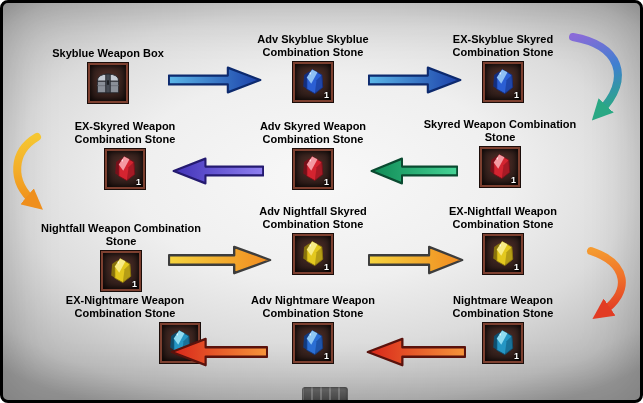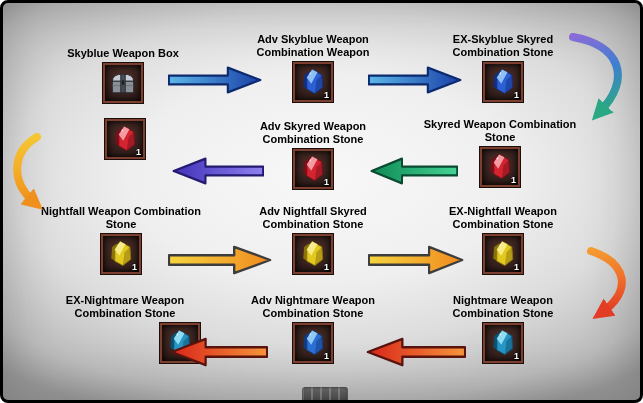--- a/index.html
+++ b/index.html
@@ -50,36 +50,36 @@
       repeating-linear-gradient(90deg, rgba(255,255,255,.22) 0 2px, transparent 2px 9px),
       linear-gradient(180deg,#5d5d5d,#353535);
     box-shadow: inset 0 0 3px #111;
   }
 </style>
 </head>
 <body>
 
 <div class="canvas">
 
-  <div class="node" style="left:45px; top:30px; width:150px;">
+  <div class="node" style="left:30px; top:30px; width:150px;">
     <div class="label">Skyblue Weapon Box</div>
     <div class="icon" style="--g1: #8a8f98; --g2: #464b54; --g3: #c6cbd4;">
       <svg viewBox="0 0 36 36">
         <path d="M6,16 Q6,8 18,8 Q30,8 30,16 Z" style="fill:var(--g3);stroke:#24262c;stroke-width:1"></path>
         <rect x="6" y="16" width="24" height="13" style="fill:var(--g1);stroke:#24262c;stroke-width:1"></rect>
         <line x1="6" y1="21" x2="30" y2="21" stroke="#6a6f77" stroke-width="1"></line>
         <rect x="15.5" y="8" width="5" height="21" style="fill:var(--g2);stroke:#24262c;stroke-width:1"></rect>
         <rect x="16.8" y="15" width="2.4" height="5" fill="#1c1e22"></rect>
       </svg>
       <span class="count"></span>
     </div>
   </div>
 
   <div class="node" style="left:235px; top:29px; width:150px;">
-    <div class="label">Adv Skyblue Weapon Combination Weapon</div>
+    <div class="label">Adv Skyblue Skyblue Combination Stone</div>
     <div class="icon" style="--g1: #2b5fd4; --g2: #142e7e; --g3: #8fc0f5;">
       <svg viewBox="0 0 36 36">
         <polygon class="g-dark" points="8,10 14,6 18,12 15,28 7,23"></polygon>
         <polygon class="g-main" points="17,4 28,10 29,24 20,31 11,26 11,13"></polygon>
         <polygon class="g-light" points="17,4 23,7 16,20 11,13"></polygon>
         <polygon class="g-facet" points="28,10 29,24 20,31 22,16"></polygon>
         <polygon points="14,8 16,7 15,10" fill="#ffffff" opacity="0.85"></polygon>
       </svg>
       <span class="count">1</span>
     </div>
@@ -93,20 +93,21 @@
         <polygon class="g-main" points="17,4 28,10 29,24 20,31 11,26 11,13"></polygon>
         <polygon class="g-light" points="17,4 23,7 16,20 11,13"></polygon>
         <polygon class="g-facet" points="28,10 29,24 20,31 22,16"></polygon>
         <polygon points="14,8 16,7 15,10" fill="#ffffff" opacity="0.85"></polygon>
       </svg>
       <span class="count">1</span>
     </div>
   </div>
 
   <div class="node" style="left:47px; top:116px; width:150px;">
+    <div class="label">EX-Skyred Weapon Combination Stone</div>
     <div class="icon" style="--g1: #d42430; --g2: #77101a; --g3: #f59aa2;">
       <svg viewBox="0 0 36 36">
         <polygon class="g-dark" points="8,10 14,6 18,12 15,28 7,23"></polygon>
         <polygon class="g-main" points="17,4 28,10 29,24 20,31 11,26 11,13"></polygon>
         <polygon class="g-light" points="17,4 23,7 16,20 11,13"></polygon>
         <polygon class="g-facet" points="28,10 29,24 20,31 22,16"></polygon>
         <polygon points="14,8 16,7 15,10" fill="#ffffff" opacity="0.85"></polygon>
       </svg>
       <span class="count">1</span>
     </div>
@@ -133,21 +134,21 @@
         <polygon class="g-dark" points="8,10 14,6 18,12 15,28 7,23"></polygon>
         <polygon class="g-main" points="17,4 28,10 29,24 20,31 11,26 11,13"></polygon>
         <polygon class="g-light" points="17,4 23,7 16,20 11,13"></polygon>
         <polygon class="g-facet" points="28,10 29,24 20,31 22,16"></polygon>
         <polygon points="14,8 16,7 15,10" fill="#ffffff" opacity="0.85"></polygon>
       </svg>
       <span class="count">1</span>
     </div>
   </div>
 
-  <div class="node" style="left:28px; top:201px; width:180px;">
+  <div class="node" style="left:28px; top:218px; width:180px;">
     <div class="label">Nightfall Weapon Combination Stone</div>
     <div class="icon" style="--g1: #e3c81e; --g2: #87720c; --g3: #f8ec85;">
       <svg viewBox="0 0 36 36">
         <polygon class="g-dark" points="8,10 14,6 18,12 15,28 7,23"></polygon>
         <polygon class="g-main" points="17,4 28,10 29,24 20,31 11,26 11,13"></polygon>
         <polygon class="g-light" points="17,4 23,7 16,20 11,13"></polygon>
         <polygon class="g-facet" points="28,10 29,24 20,31 22,16"></polygon>
         <polygon points="14,8 16,7 15,10" fill="#ffffff" opacity="0.85"></polygon>
       </svg>
       <span class="count">1</span>

